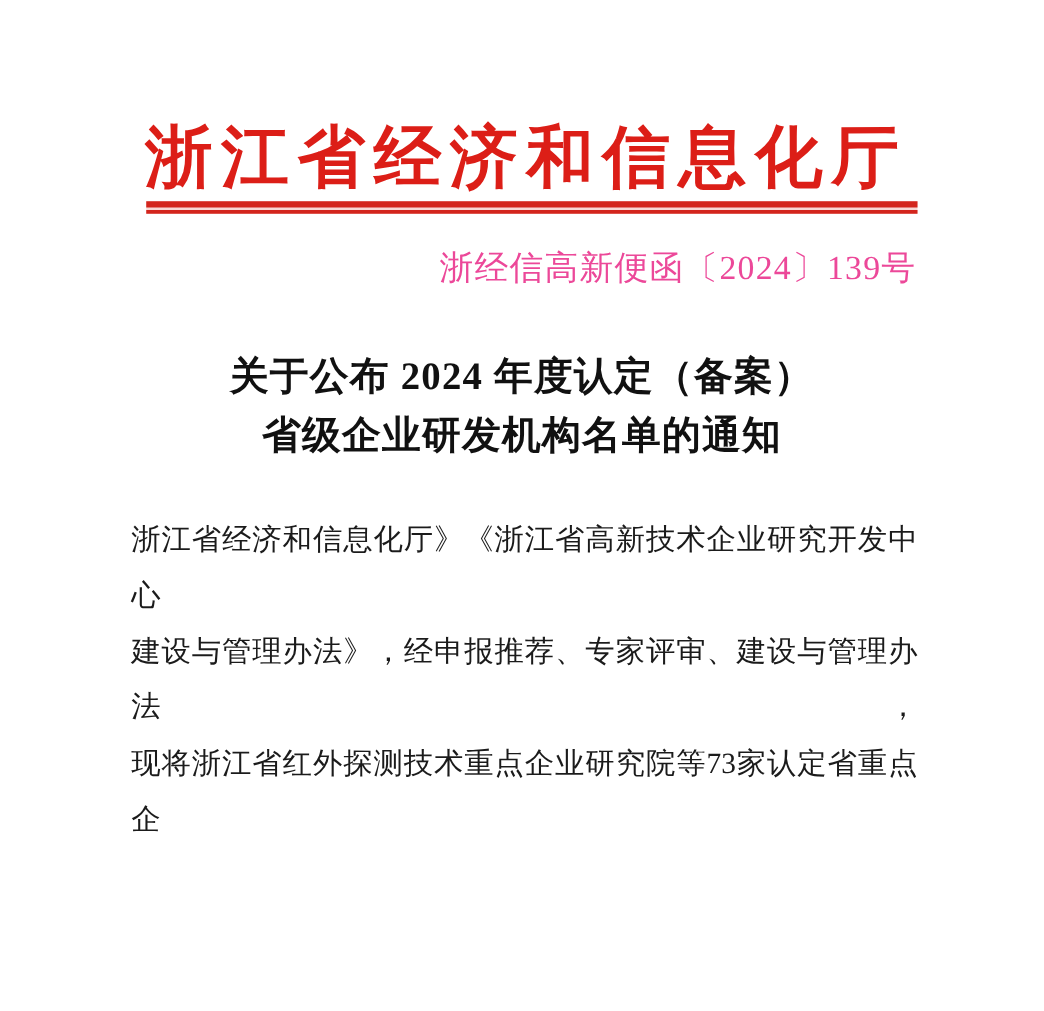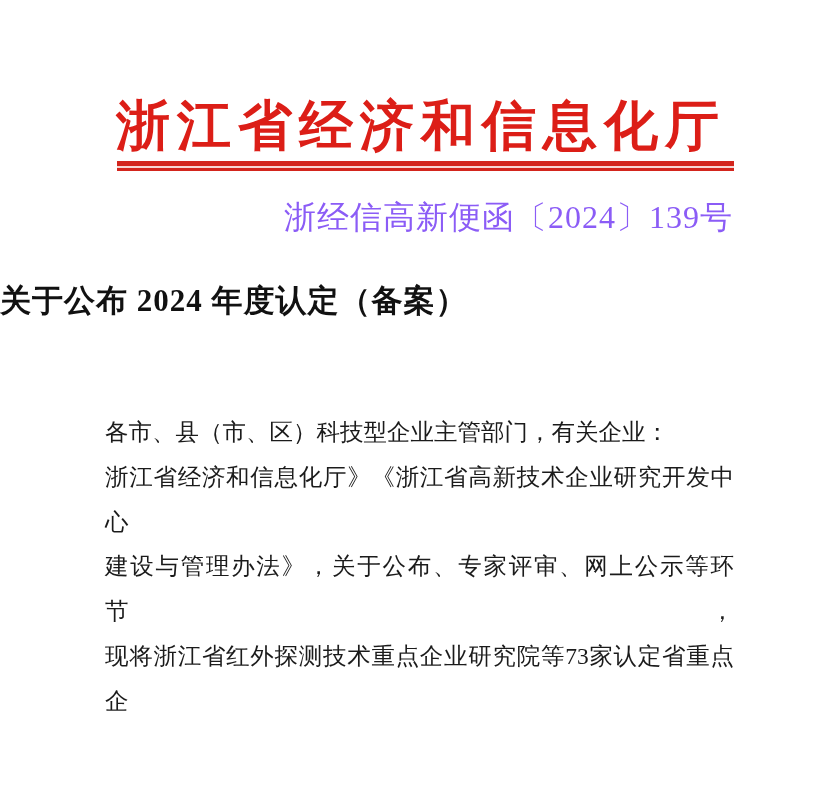--- a/index.html
+++ b/index.html
@@ -42,31 +42,32 @@
     box-sizing: border-box;
     border-top: 5px solid #d3251d;
     border-bottom: 3px solid #d3251d;
     background: #f7d7d4;
   }
   
   .doc-number {
     position: absolute;
     top: 196px;
     right: 102px;
-    font-size: 32px;
-    color: #8b5cf6;
+    font-size: 27px;
+    color: #ec4899;
     letter-spacing: 1px;
     white-space: nowrap;
   }
   
   .notice-title {
     position: absolute;
     top: 277px;
     left: 0;
     width: 835px;
+    text-align: center;
     font-size: 31px;
     line-height: 47px;
     font-weight: bold;
     color: #111111;
     letter-spacing: 1px;
   }
   
   .body-text {
     position: absolute;
     top: 410px;
@@ -93,23 +94,23 @@
 <div class="page">
 
   <div class="agency-name">浙江省经济和信息化厅</div>
 
   <div class="header-rule"></div>
 
   <div class="doc-number">浙经信高新便函〔2024〕139号</div>
 
   <div class="notice-title">
     <div class="title-line">关于公布 2024 年度认定（备案）</div>
+    <div class="title-line">省级企业研发机构名单的通知</div>
   </div>
 
   <div class="body-text">
-    <div class="line">各市、县（市、区）科技型企业主管部门，有关企业：</div>
     <div class="line justified">浙江省经济和信息化厅》《浙江省高新技术企业研究开发中心</div>
-    <div class="line justified">建设与管理办法》，关于公布、专家评审、网上公示等环节，</div>
+    <div class="line justified">建设与管理办法》，经申报推荐、专家评审、建设与管理办法，</div>
     <div class="line justified">现将浙江省红外探测技术重点企业研究院等73家认定省重点企</div>
 
   </div>
 
 </div>
 
 </body></html>

